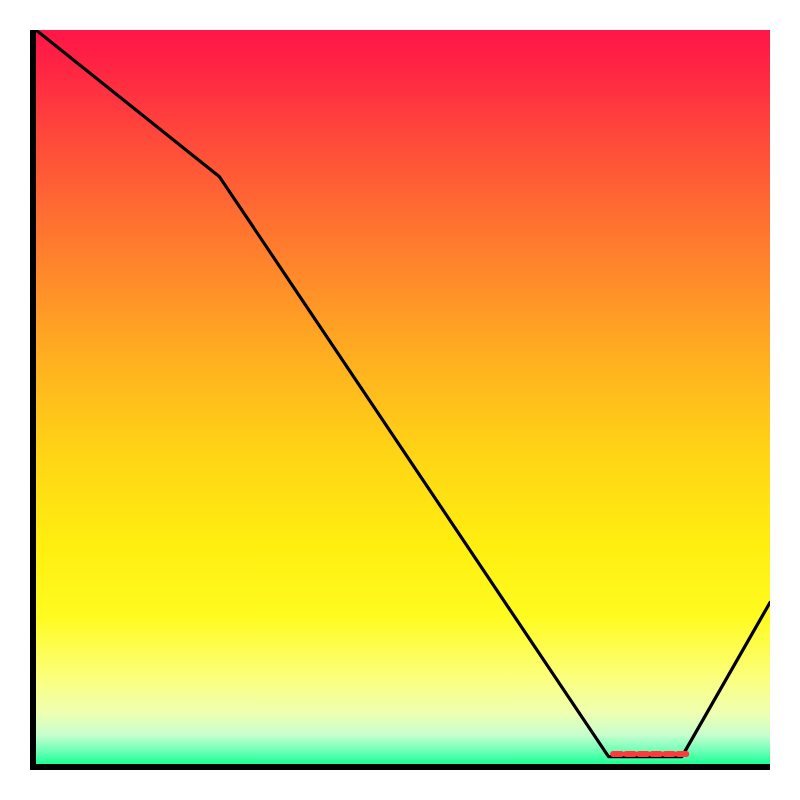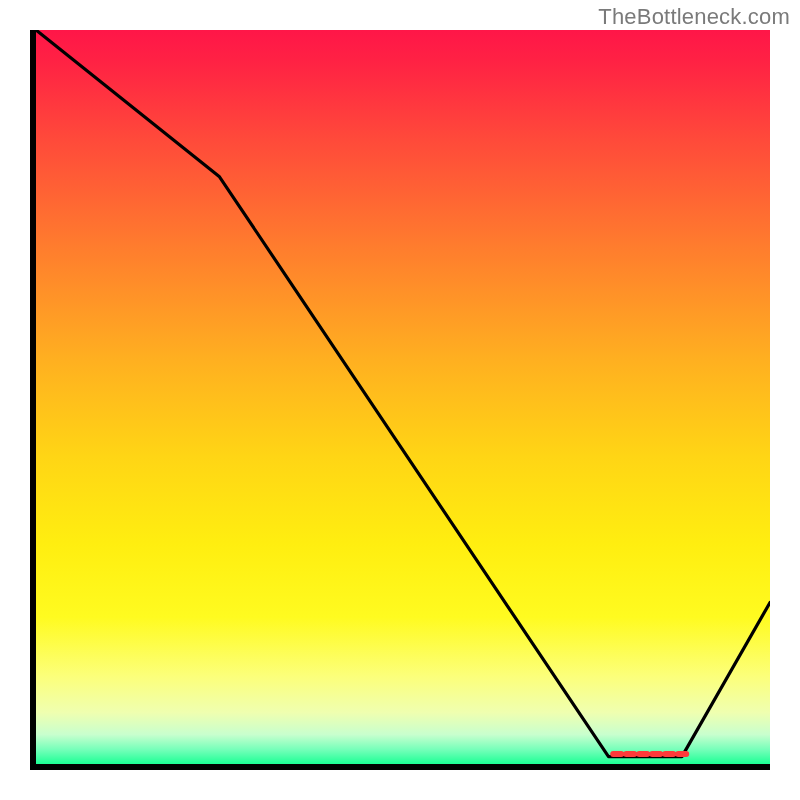--- a/index.html
+++ b/index.html
@@ -68,21 +68,20 @@
     right: 0;
     height: 8px;
     pointer-events: none;
   }
 </style>
 </head>
 <body>
 
 <div class="container">
 
-  <div class="watermark">TheBottleneck.com</div>
 
   <div class="plot-area">
     <div class="gradient"></div>
 
     <svg class="curve" viewBox="0 0 740 740" preserveAspectRatio="none">
       <path id="curve-path" fill="none" stroke="#000" stroke-width="3.2" stroke-linejoin="round" stroke-linecap="round" d="M0.0 0.0 L185.0 148.0 L577.2 732.6 L651.2 732.6 L740.0 577.2"></path>
     </svg>
 
     <svg class="dashes" viewBox="0 0 740 8" preserveAspectRatio="none">
       <line id="marker-line" y1="4" y2="4" stroke="#ff3a3a" stroke-width="6" stroke-dasharray="8 5" stroke-linecap="round" x1="577.2" x2="651.2"></line>

